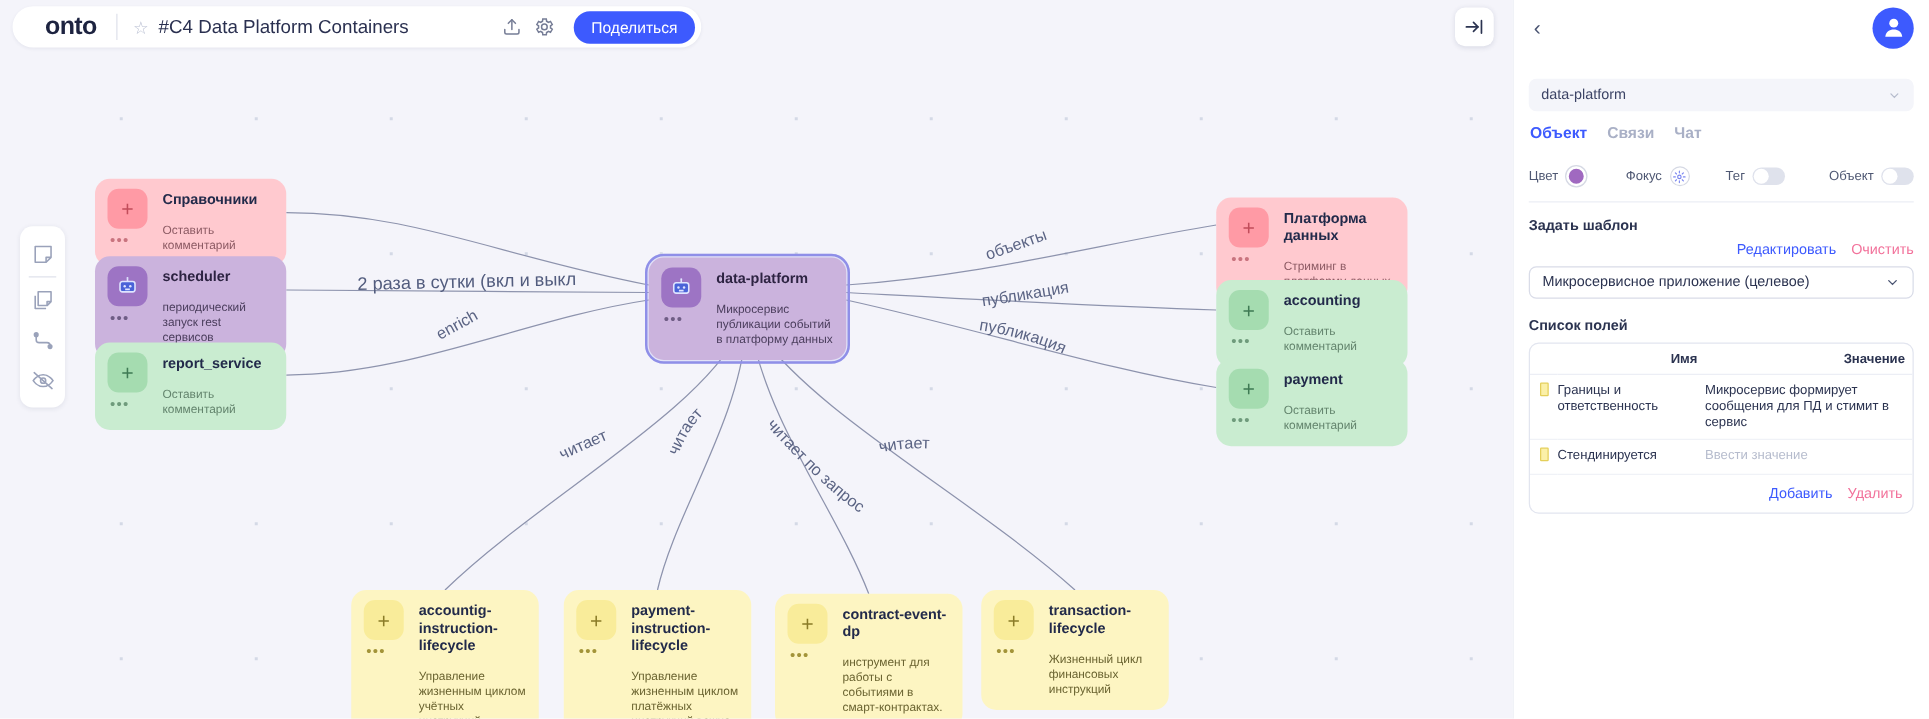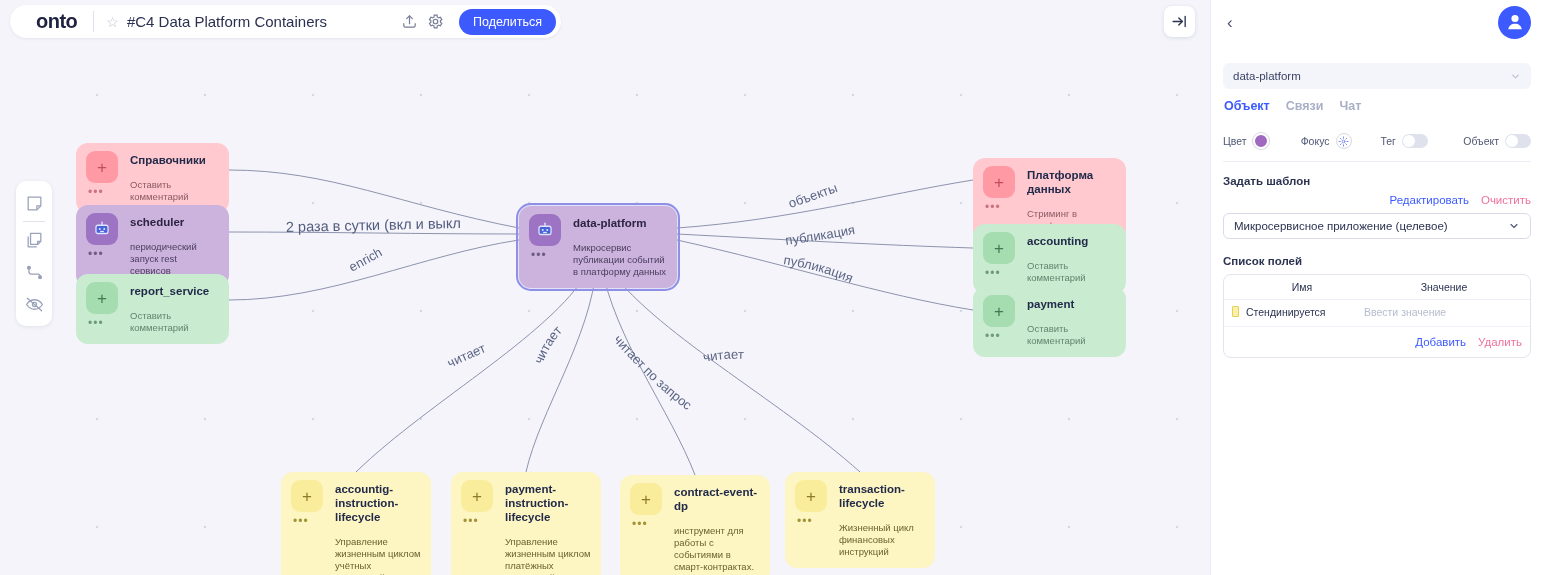--- a/index.html
+++ b/index.html
@@ -221,21 +221,21 @@
   .link-blue { font-size: 11.5px; color: #3d5afe; cursor: pointer; }
   .link-pink { font-size: 11.5px; color: #f2729b; cursor: pointer; }
 
   #fields-label { font-size: 11.5px; font-weight: bold; color: #2b3350; margin-top: 16px; }
   #fields-box {
     margin-top: 7px; border: 1px solid #e2e5ef; border-radius: 8px;
     overflow: hidden;
   }
   table { width: 100%; border-collapse: collapse; }
   th {
-    text-align: center; font-size: 10.5px; font-weight: normal; color: #2b3350;
+    text-align: right; font-size: 10.5px; font-weight: bold; color: #2b3350;
     padding: 6px 6px 6px 0; border-bottom: 1px solid #eceef5;
   }
   td {
     font-size: 10.5px; color: #2b3350; padding: 6px 6px 6px 0;
     border-bottom: 1px solid #f0f2f7; vertical-align: top;
     line-height: 13px;
   }
   .c-icon { width: 22px; padding-left: 8px; }
   .c-name { width: 118px; }
   .ph { color: #b6bccd; }
@@ -589,20 +589,25 @@
         <thead>
           <tr>
             <th class="c-icon"></th>
             <th class="c-name">Имя</th>
             <th>Значение</th>
           </tr>
         </thead>
         <tbody id="fields-body">
             <tr>
               <td class="c-icon"><span class="note-icon"></span></td>
+              <td class="c-name">Границы и ответственность</td>
+              <td class="">Микросервис формирует сообщения для ПД и стимит в сервис</td>
+            </tr>
+            <tr>
+              <td class="c-icon"><span class="note-icon"></span></td>
               <td class="c-name">Стендинируется</td>
               <td class="ph">Ввести значение</td>
             </tr>
           </tbody>
       </table>
       <div id="fields-actions">
         <span class="link-blue">Добавить</span>
         <span class="link-pink">Удалить</span>
       </div>
     </div>

